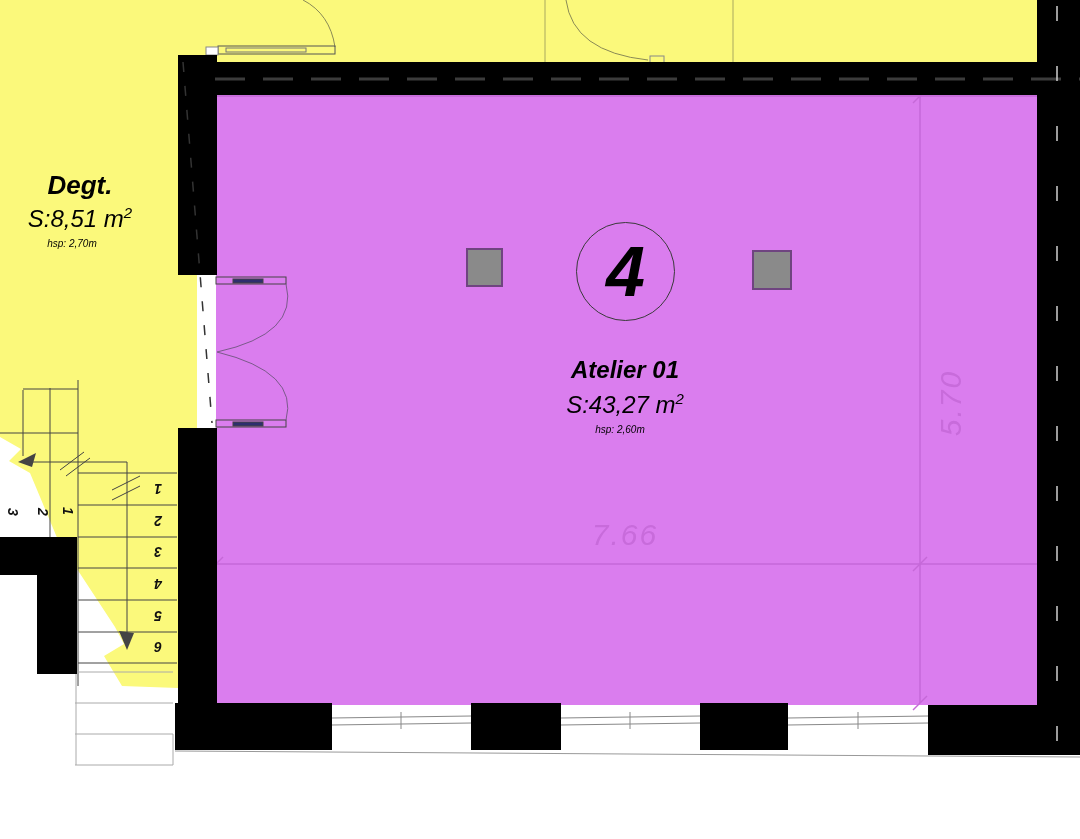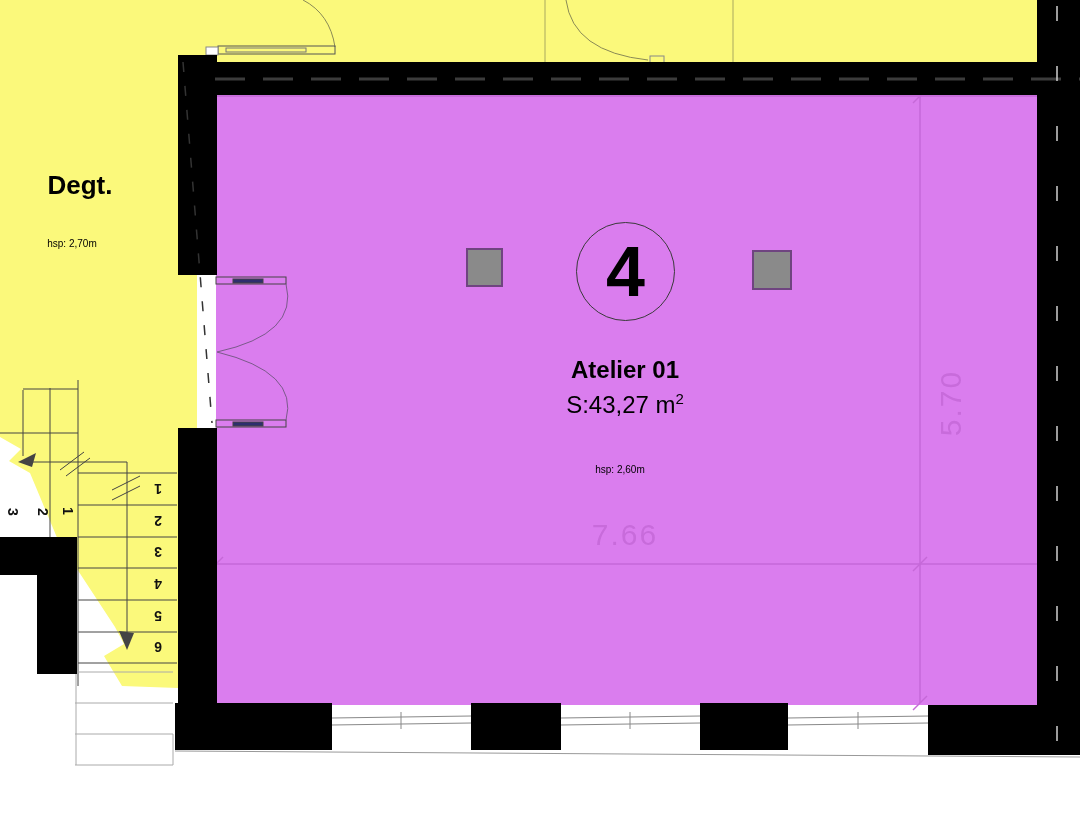--- a/index.html
+++ b/index.html
@@ -1,17 +1,17 @@
 <!DOCTYPE html>
 <html><head>
 <meta charset="utf-8">
 <style>
   html,body{margin:0;padding:0;background:#fff;}
   #plan{position:relative;width:1080px;height:839px;background:#ffffff;overflow:hidden;
-        font-family:"Liberation Sans", sans-serif;}
+        font-family:"Liberation Sans", sans-serif;font-style:italic;}
   svg{position:absolute;left:0;top:0;}
   .lbl{position:absolute;color:#000;text-align:center;white-space:nowrap;}
   .room-name{font-weight:bold;font-size:26px;}
   .room-area{font-size:24px;}
   .room-area sup{font-size:15px;}
   .room-hsp{font-size:10px;}
   .atelier-name{font-weight:bold;font-size:24px;}
   .dim-text{font-size:30px;letter-spacing:2px;opacity:.85;}
   .dim-v{transform:rotate(-90deg);transform-origin:center;}
   .room-number-circle{position:absolute;left:576px;top:222px;width:97px;height:97px;
@@ -126,32 +126,33 @@
       <line x1="561" y1="725" x2="700" y2="723"></line>
       <line x1="630" y1="712" x2="630" y2="729"></line>
       <line x1="788" y1="718" x2="928" y2="716"></line>
       <line x1="788" y1="725" x2="928" y2="723"></line>
       <line x1="858" y1="712" x2="858" y2="729"></line>
     </g>
     <line x1="175" y1="751" x2="1080" y2="757" stroke="#999" stroke-width="1"></line>
   </svg>
 
   <div class="lbl room-name" style="left:20px;top:170px;width:120px;">Degt.</div>
+  <div class="lbl room-area" style="left:10px;top:204px;width:140px;"><span>S:8,51  m</span><sup>2</sup></div>
   <div class="lbl room-hsp" style="left:12px;top:238px;width:120px;">hsp: 2,70m</div>
 
   <div class="room-number-circle">
     <span class="room-number">4</span>
   </div>
 
   <div class="column" style="left: 466px; top: 248px; width: 37px; height: 39px; background-color: rgb(138, 138, 138);"></div>
   <div class="column" style="left: 752px; top: 250px; width: 40px; height: 40px; background-color: rgb(138, 138, 138);"></div>
 
   <div class="lbl atelier-name" style="left:525px;top:356px;width:200px;">Atelier 01</div>
   <div class="lbl room-area" style="left:525px;top:390px;width:200px;text-align:center;"><span>S:43,27  m</span><sup>2</sup></div>
-  <div class="lbl room-hsp" style="left:520px;top:424px;width:200px;margin-top:40px;">hsp: 2,60m</div>
+  <div class="lbl room-hsp" style="left:520px;top:424px;width:200px;">hsp: 2,60m</div>
 
   <div class="lbl dim-text" style="left: 555px; top: 518px; width: 140px; color: rgb(197, 105, 216);">7.66</div>
   <div class="lbl dim-text dim-v" style="left: 881px; top: 386px; width: 140px; color: rgb(197, 105, 216);">5.70</div>
 
   <div class="stair-num rot90" style="left:3px;top:502px;">3</div>
   <div class="stair-num rot90" style="left:33px;top:502px;">2</div>
   <div class="stair-num rot90" style="left:58px;top:501px;">1</div>
 
   <div class="stair-num rot180" style="left:148px;top:479px;">1</div>
   <div class="stair-num rot180" style="left:148px;top:511px;">2</div>

